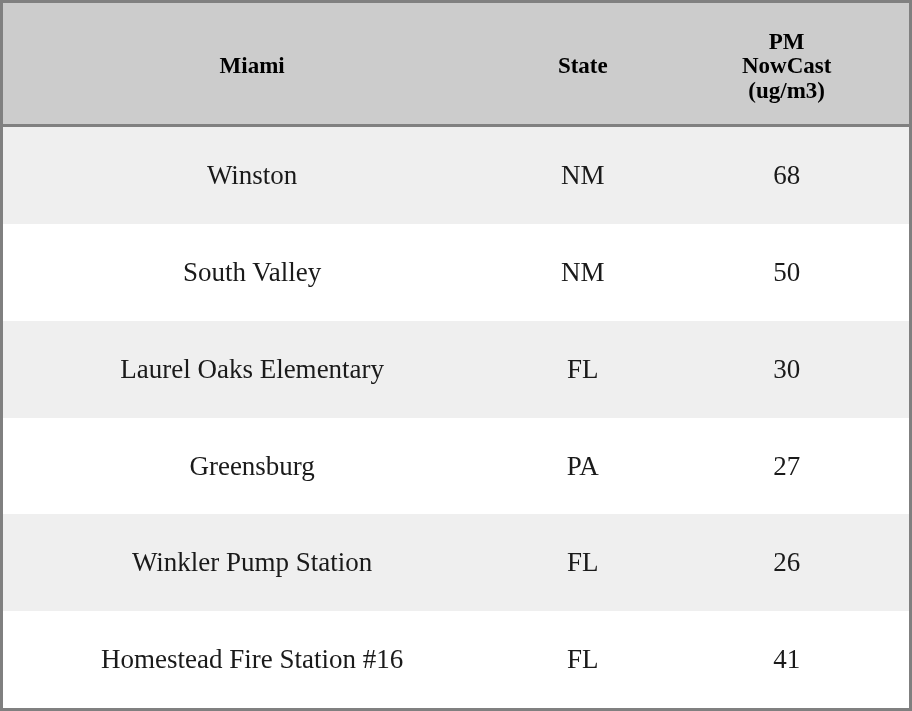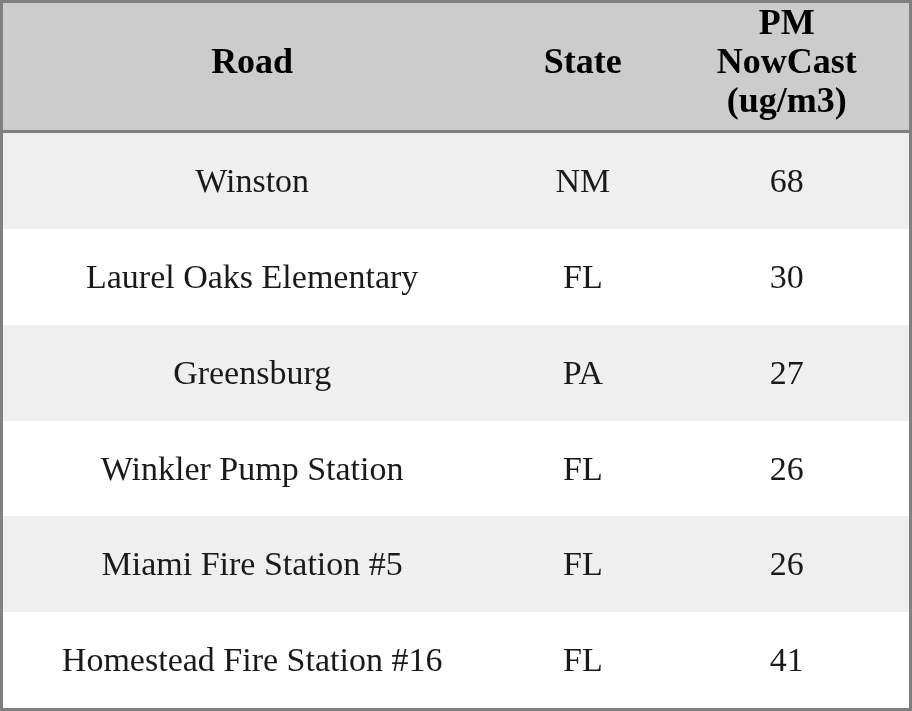--- a/index.html
+++ b/index.html
@@ -24,32 +24,32 @@
     width: 100%;
     height: 100%;
     border-collapse: collapse;
     table-layout: fixed;
   }
   table.data-table thead th {
     background: #cccccc;
     color: #000000;
     font-family: "Liberation Serif", serif;
     font-weight: bold;
-    font-size: 36px;
+    font-size: 23px;
     line-height: 1.08;
     text-align: center;
     vertical-align: middle;
-    padding: 0 4px 10px 4px;
+    padding: 17px 4px 10px 4px;
     border-bottom: 3px solid #808080;
     height: 122px;
     box-sizing: border-box;
   }
   table.data-table tbody td {
     font-family: "Liberation Serif", serif;
-    font-size: 34px;
+    font-size: 27px;
     color: #1a1a1a;
     text-align: center;
     vertical-align: middle;
     height: 58px;
     padding: 0;
     border: none;
   }
   table.data-table tbody tr:nth-child(odd) td {
     background: #efefef;
   }
@@ -65,55 +65,55 @@
 
 <div class="table-frame">
   <table class="data-table">
     <colgroup>
       <col class="col-site">
       <col class="col-state">
       <col class="col-value">
     </colgroup>
     <thead>
       <tr>
-        <th>Road</th>
+        <th>Miami</th>
         <th>State</th>
         <th>
           <span>PM</span><br>
           <span>NowCast</span><br>
           <span>(ug/m3)</span>
         </th>
       </tr>
     </thead>
     <tbody id="table-body">
     <tr>
           <td>Winston</td>
           <td>NM</td>
           <td>68</td>
+        </tr>
+        <tr>
+          <td>South Valley</td>
+          <td>NM</td>
+          <td>50</td>
         </tr>
         <tr>
           <td>Laurel Oaks Elementary</td>
           <td>FL</td>
           <td>30</td>
         </tr>
         <tr>
           <td>Greensburg</td>
           <td>PA</td>
           <td>27</td>
         </tr>
         <tr>
           <td>Winkler Pump Station</td>
           <td>FL</td>
           <td>26</td>
         </tr>
         <tr>
-          <td>Miami Fire Station #5</td>
-          <td>FL</td>
-          <td>26</td>
-        </tr>
-        <tr>
           <td>Homestead Fire Station #16</td>
           <td>FL</td>
           <td>41</td>
         </tr>
       </tbody>
   </table>
 </div>
 
 </body></html>

